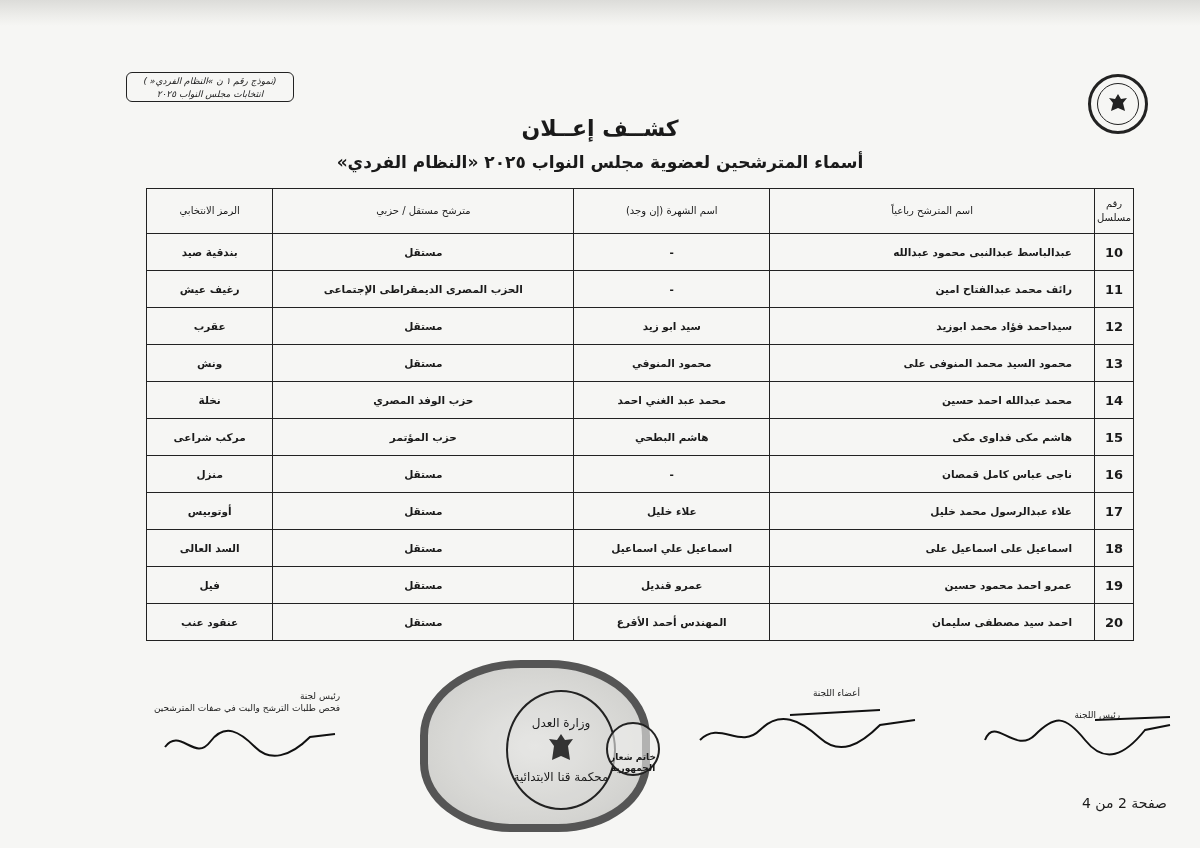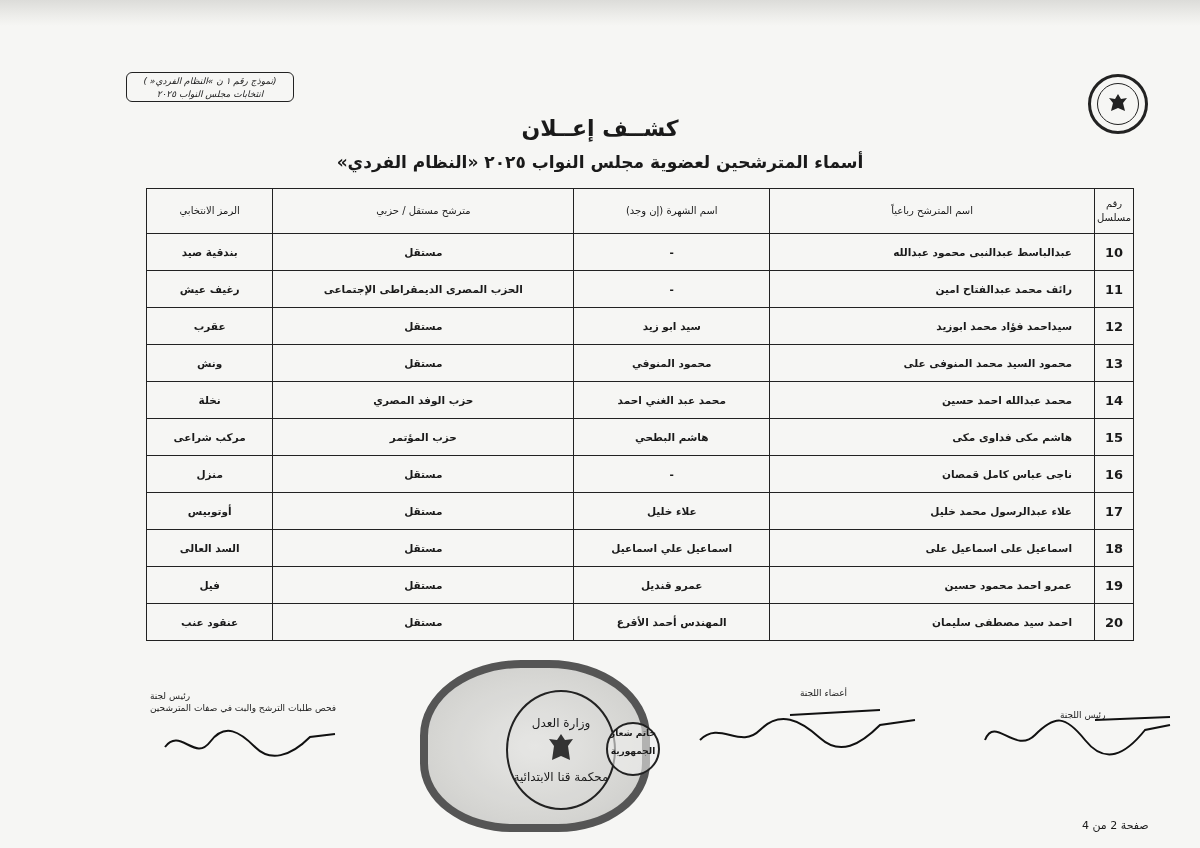--- a/index.html
+++ b/index.html
@@ -50,45 +50,45 @@
     table.candidates th { height: 44px; font-size: 10px; font-weight: normal; line-height: 14px; }
     table.candidates td { height: 36px; }
     table.candidates td.name { text-align: right; padding-right: 22px; }
     table.candidates td.num { font-size: 13px; }
     .col-num { width: 38px; }
     .col-name { width: 326px; }
     .col-nick { width: 196px; }
     .col-type { width: 302px; }
     .col-symbol { width: 126px; }
 
-    .sign-block { position: absolute; direction: rtl; font-size: 9px; text-align: left; }
+    .sign-block { position: absolute; direction: rtl; font-size: 9px; text-align: right; }
     .sign-head-left { left: 150px; top: 690px; width: 190px; line-height: 12px; }
     .sign-members { left: 800px; top: 688px; width: 60px; }
     .sign-chair { left: 1060px; top: 710px; width: 60px; }
     .scribble { position: absolute; }
-    .page-num { position: absolute; left: 1082px; top: 819px; font-size: 11px; direction: rtl; }
+    .page-num { position: absolute; left: 1082px; top: 795px; font-size: 14px; direction: rtl; }
 
     .stamp {
       position: absolute; left: 420px; top: 660px; width: 230px; height: 172px;
       border-radius: 44% 44% 40% 40%;
       border: 8px solid #3a3a3a; box-sizing: border-box;
       background: radial-gradient(ellipse at center, #e4e4e2 0%, #cfcfcc 70%, #bdbdba 100%);
       opacity: 0.85;
     }
     .stamp-inner {
       position: absolute; left: 506px; top: 690px; width: 110px; height: 120px;
       border-radius: 50%; border: 2px solid #222; box-sizing: border-box;
       display: flex; align-items: center; justify-content: center; flex-direction: column;
       font-size: 12px; direction: rtl; text-align: center;
     }
     .stamp-round {
       position: absolute; left: 606px; top: 722px; width: 54px; height: 54px;
       border-radius: 50%; border: 2px solid #222; box-sizing: border-box;
-      display: flex; align-items: flex-start; justify-content: center;
-      font-size: 9px; font-weight: bold; direction: rtl; text-align: center; line-height: 18px;
+      display: flex; align-items: flex-end; justify-content: center;
+      font-size: 9px; font-weight: bold; direction: rtl; text-align: center; line-height: 11px;
       background: rgba(240,240,238,0.6);
     }
   </style>
 </head>
 <body>
 
 <div class="top-noise"></div>
 
 <div class="form-box">
   <div>(نموذج رقم ١ ن »النظام الفردي« )</div>

